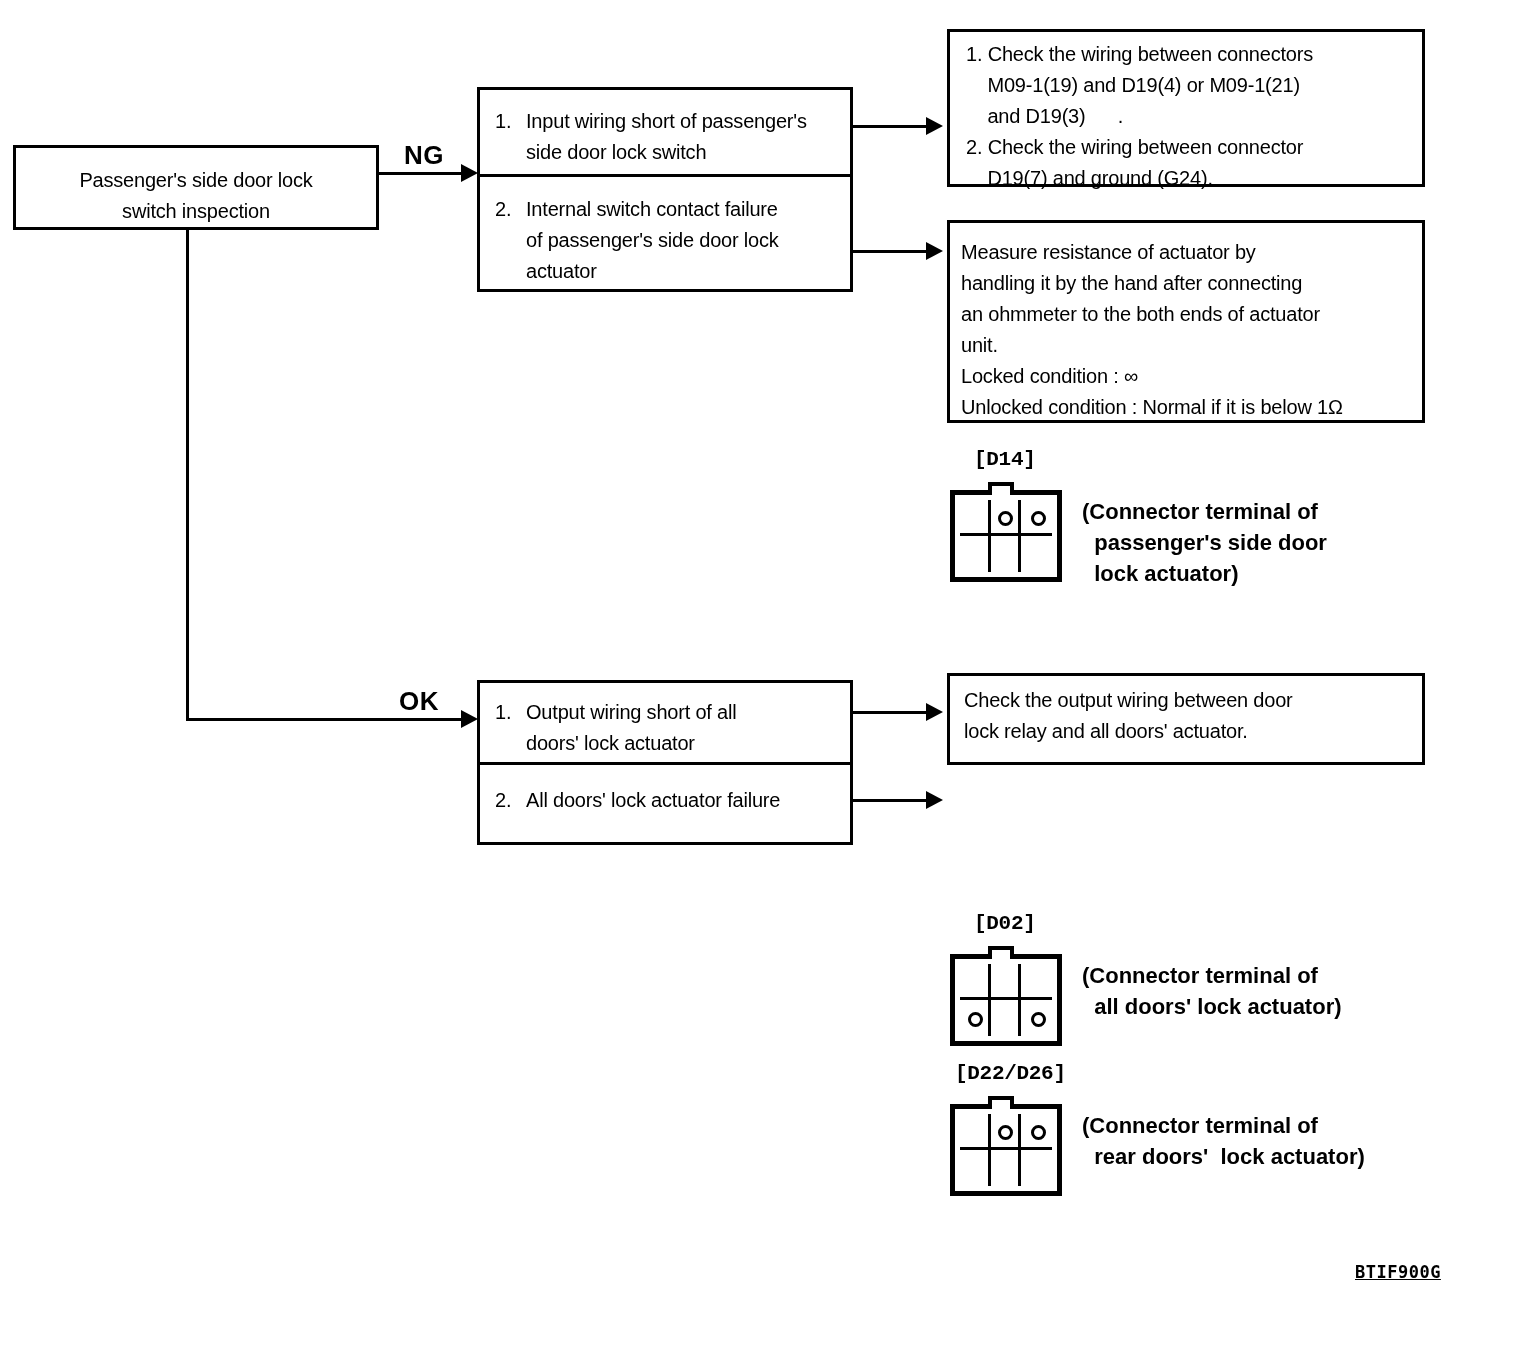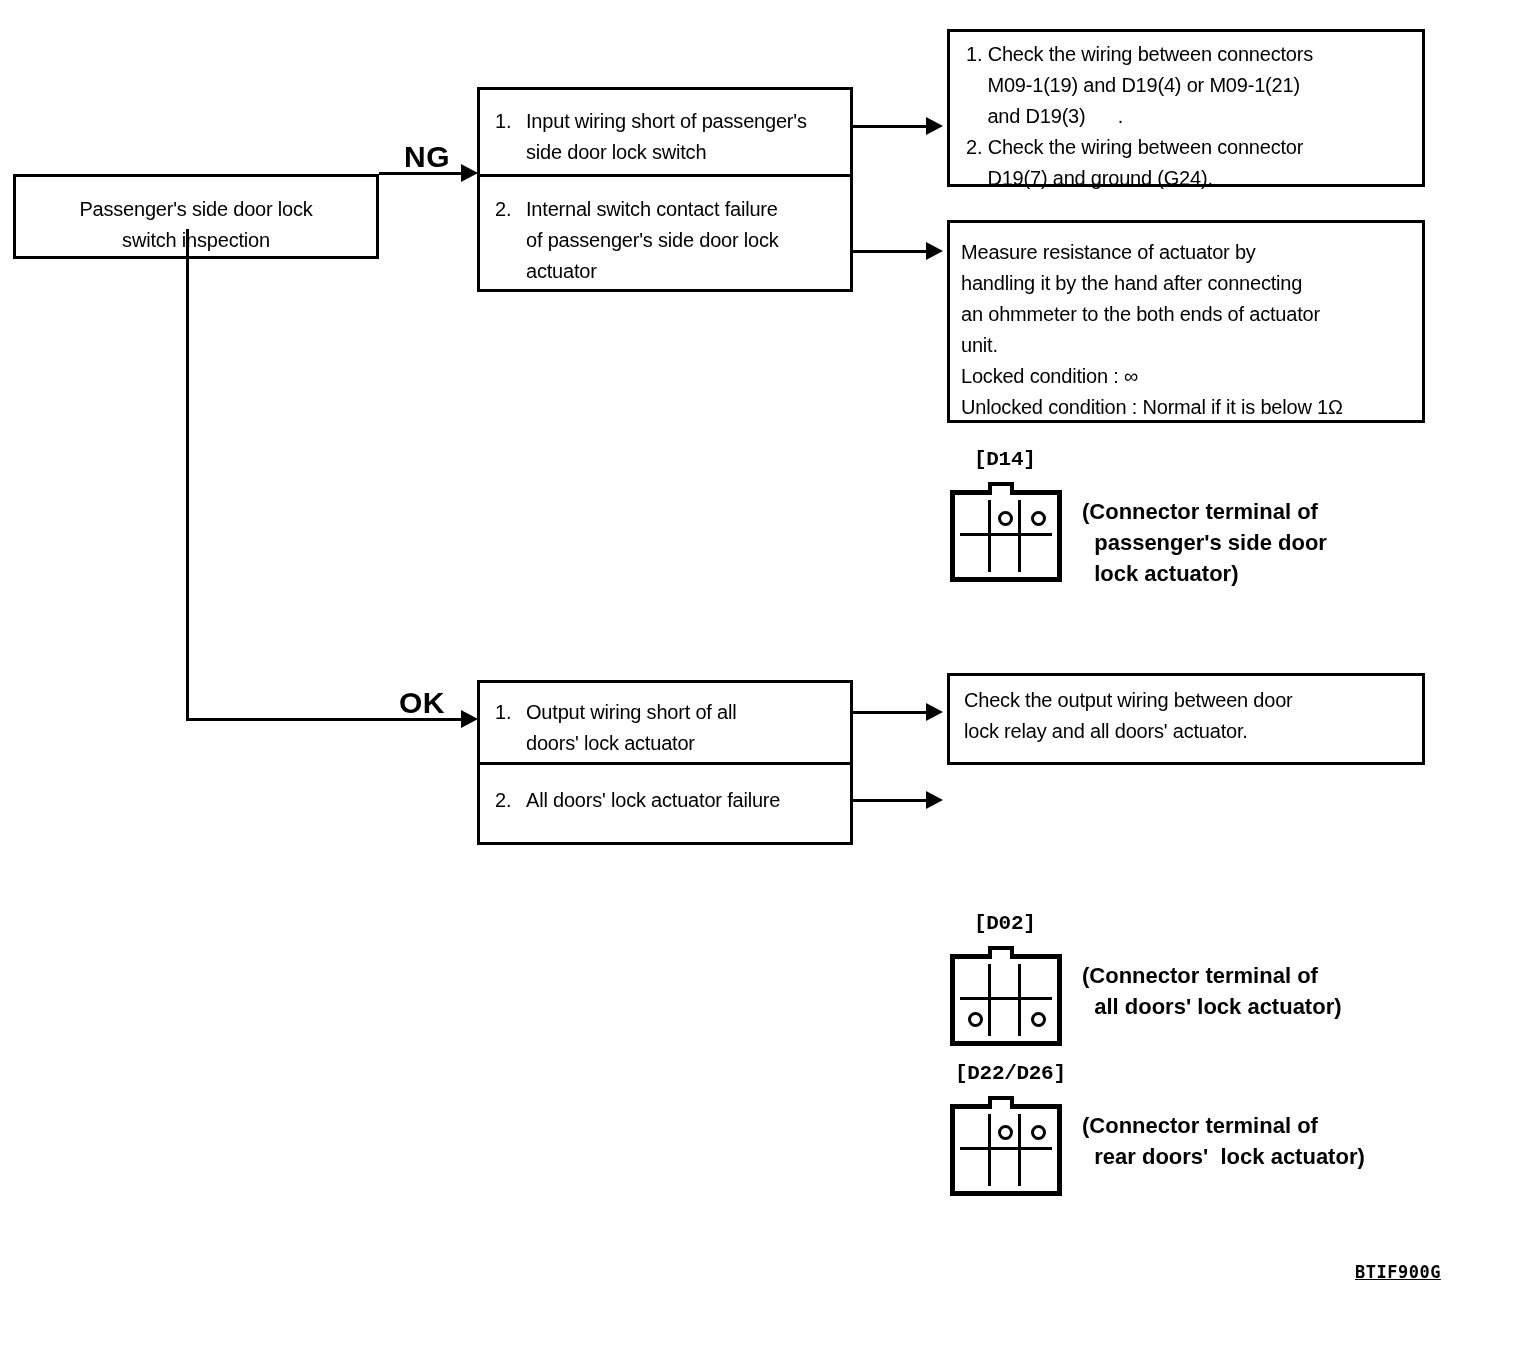--- a/index.html
+++ b/index.html
@@ -56,21 +56,21 @@
     position: absolute;
     width: 0;
     height: 0;
     border-top: 9px solid transparent;
     border-bottom: 9px solid transparent;
     border-left: 17px solid #000;
   }
   .branch-label {
     position: absolute;
     font-weight: bold;
-    font-size: 30px;
+    font-size: 26px;
     letter-spacing: 0.5px;
   }
   
   .conn-wrap {
     position: absolute;
   }
   .conn-label {
     position: absolute;
     font-weight: bold;
     font-size: 21px;
@@ -139,21 +139,21 @@
     font-weight: bold;
     font-size: 17px;
     letter-spacing: 0.5px;
   }
 </style>
 </head>
 <body>
 
 <div id="canvas">
 
-  <div class="box" style="left:13px; top:145px; width:366px; height:85px;margin-top:29px;">
+  <div class="box" style="left:13px; top:145px; width:366px; height:85px;">
     <div class="txt center" style="left:0; top:17px;">Passenger's side door lock
 switch inspection</div>
   </div>
 
   <div class="hline" style="left:379px; top:172px; width:85px;"></div>
   <div class="arrowhead" style="left:461px; top:164px;"></div>
   <div class="branch-label" style="left:404px; top:140px;">NG</div>
 
   <div class="vline" style="left:186px; top:229px; height:492px;"></div>
   <div class="hline" style="left:186px; top:718px; width:278px;"></div>

